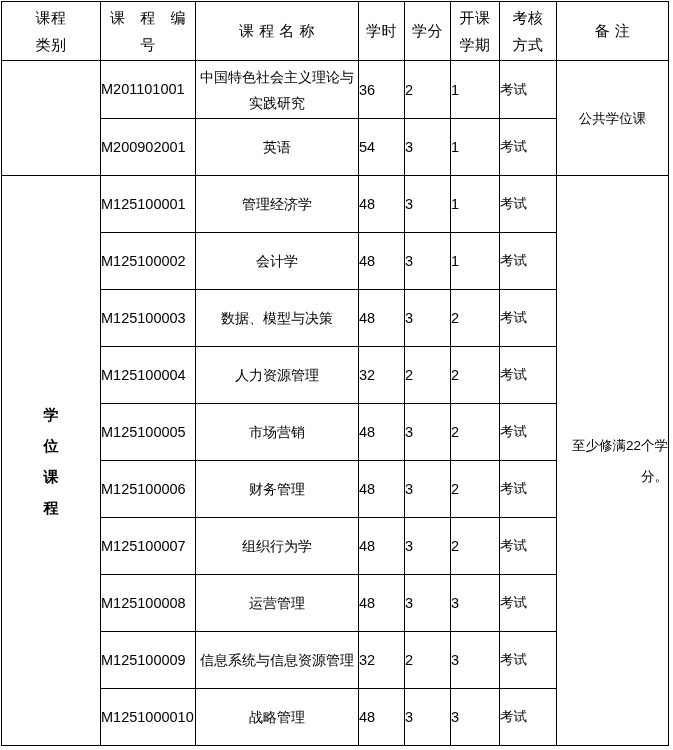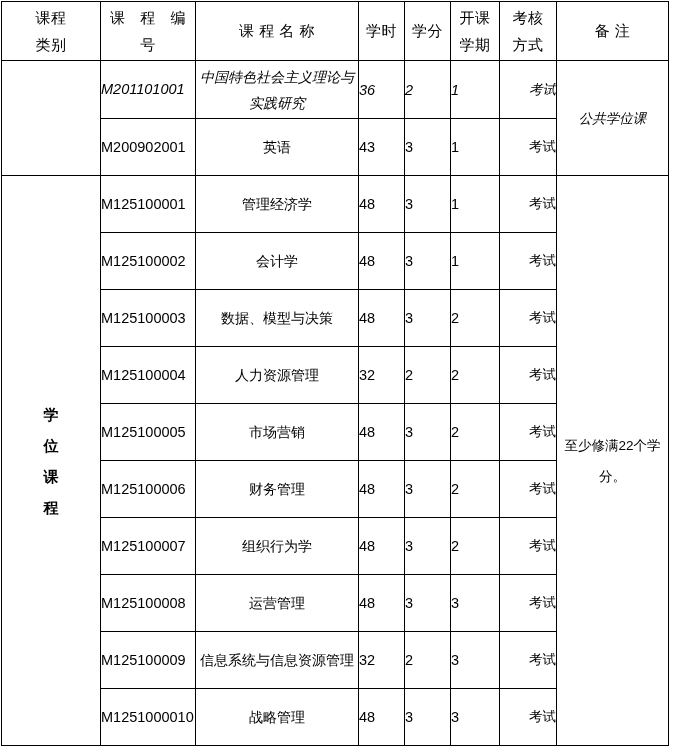--- a/index.html
+++ b/index.html
@@ -66,21 +66,21 @@
     display: block;
     text-align: justify;
     text-align-last: justify;
     padding: 0 9px;
   }
   .head-cell.one-line { line-height: 58px; }
   .head-cell.one-line .hline { display: inline; text-align: right; }
 
   
   tr.data-row { height: 57px; }
-  tr.data-row.tall { height: 58px; font-style: italic; }
+  tr.data-row.tall { height: 58px; }
 
   .cell-code {
     font-size: 14.5px;
     line-height: 27px;
     padding: 2px 0 2px 7px;
     text-align: left;
     word-break: break-all;
     font-family: "Liberation Sans", "DejaVu Sans", sans-serif;
   }
 
@@ -91,41 +91,41 @@
     text-align: center;
   }
 
   .cell-num {
     font-size: 14.5px;
     text-align: left;
   }
 
   .cell-exam {
     font-size: 13.5px;
-    text-align: right;
+    text-align: left;
   }
 
   
   .cell-category {
     text-align: center;
     vertical-align: middle;
   }
   .vstack {
     font-size: 15px;
     font-weight: bold;
     line-height: 31px;
     letter-spacing: 0;
   }
   .vstack span { display: block; }
 
   
   .cell-remark {
     font-size: 13.5px;
     line-height: 31px;
-    text-align: center;
+    text-align: right;
     padding: 0 8px 0 10px;
     vertical-align: middle;
   }
   .cell-remark.centered {
     text-align: center;
     padding: 12px 6px;
   }
 </style>
 </head>
 <body>
@@ -186,21 +186,21 @@
         <td class="cell-num">36</td>
         <td class="cell-num">2</td>
         <td class="cell-num">1</td>
         <td class="cell-exam">考试</td>
         <td class="cell-remark centered" rowspan="2">公共学位课</td>
       </tr>
 
       <tr class="data-row">
         <td class="cell-code">M200902001</td>
         <td class="cell-name">英语</td>
-        <td class="cell-num">43</td>
+        <td class="cell-num">54</td>
         <td class="cell-num">3</td>
         <td class="cell-num">1</td>
         <td class="cell-exam">考试</td>
       </tr>
 
       <tr class="data-row">
         <td class="cell-category" rowspan="10">
           <span class="vstack">
             <span>学</span>
             <span>位</span>

